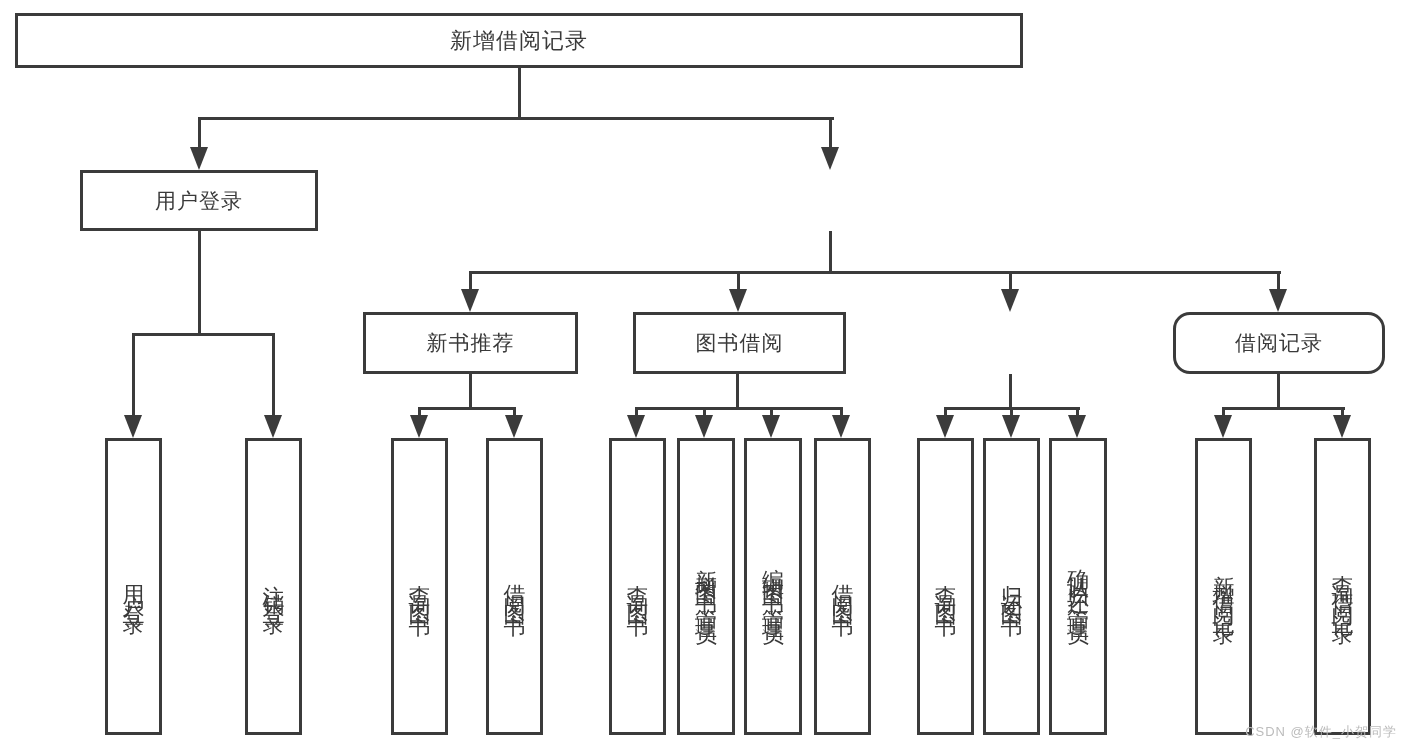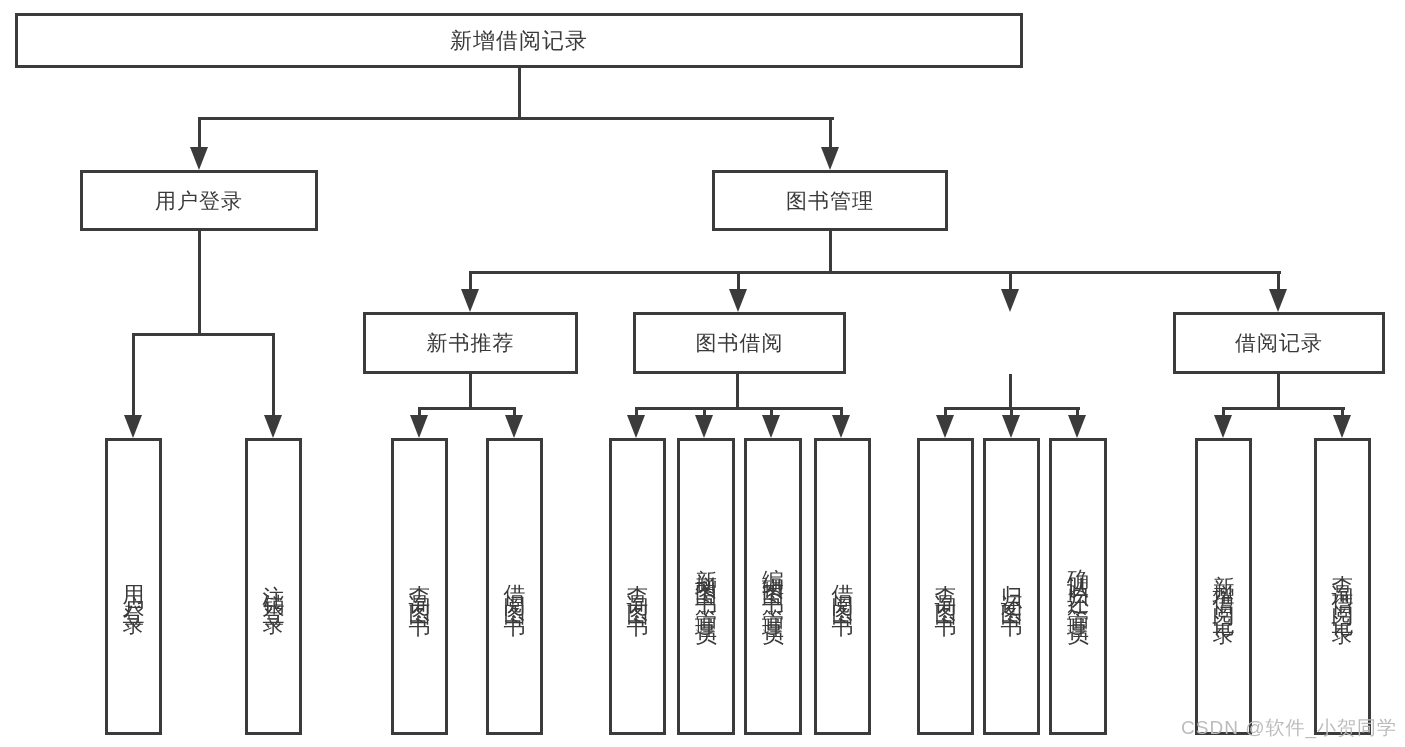--- a/index.html
+++ b/index.html
@@ -47,21 +47,21 @@
   .arr{
     position:absolute;width:0;height:0;
     border-left:9px solid transparent;
     border-right:9px solid transparent;
     border-top:23px solid var(--line);
     z-index:1;
   }
   .watermark{
     position:absolute;
     right:8px;bottom:6px;
-    font-size:19px;
+    font-size:13px;
     letter-spacing:1px;
     color:var(--watermark);
     z-index:10;
     white-space:nowrap;
   }
 </style>
 </head>
 <body>
 
 <div id="canvas">
@@ -69,21 +69,20 @@
   <div class="box root">新增借阅记录</div>
 
   <div class="vl" style="left:518px;top:68px;height:51px;"></div>
   <div class="hl" style="left:198px;top:117px;width:636px;"></div>
   <div class="vl" style="left:198px;top:117px;height:32px;"></div>
   <div class="arr" style="left:190px;top:147px;"></div>
   <div class="vl" style="left:829px;top:117px;height:32px;"></div>
   <div class="arr" style="left:821px;top:147px;"></div>
 
   <div class="box l2" style="left:80px;width:238px;">用户登录</div>
-  <div class="box l2" style="left:712px;width:236px;">图书管理</div>
 
   <div class="vl" style="left:198px;top:231px;height:104px;"></div>
   <div class="hl" style="left:132px;top:333px;width:143px;"></div>
   <div class="vl" style="left:132px;top:333px;height:83px;"></div>
   <div class="arr" style="left:124px;top:415px;"></div>
   <div class="vl" style="left:272px;top:333px;height:83px;"></div>
   <div class="arr" style="left:264px;top:415px;"></div>
 
   <div class="vl" style="left:829px;top:231px;height:43px;"></div>
   <div class="hl" style="left:469px;top:271px;width:812px;"></div>
@@ -91,21 +90,21 @@
   <div class="arr" style="left:461px;top:289px;"></div>
   <div class="vl" style="left:737px;top:271px;height:21px;"></div>
   <div class="arr" style="left:729px;top:289px;"></div>
   <div class="vl" style="left:1009px;top:271px;height:21px;"></div>
   <div class="arr" style="left:1001px;top:289px;"></div>
   <div class="vl" style="left:1277px;top:271px;height:21px;"></div>
   <div class="arr" style="left:1269px;top:289px;"></div>
 
   <div class="box l3" style="left:633px;width:213px;">图书借阅</div>
   <div class="box l3" style="left:363px;width:215px;">新书推荐</div>
-  <div class="box l3" style="left:1173px;width:212px;">借阅记录</div>
+  <div class="box l3" style="left:1173px;width:212px;border-radius:17px;">借阅记录</div>
 
   <div class="vl" style="left:469px;top:374px;height:36px;"></div>
   <div class="hl" style="left:418px;top:407px;width:98px;"></div>
   <div class="vl" style="left:418px;top:407px;height:11px;"></div>
   <div class="arr" style="left:410px;top:415px;"></div>
   <div class="vl" style="left:513px;top:407px;height:11px;"></div>
   <div class="arr" style="left:505px;top:415px;"></div>
 
   <div class="vl" style="left:736px;top:374px;height:36px;"></div>
   <div class="hl" style="left:635px;top:407px;width:208px;"></div>

